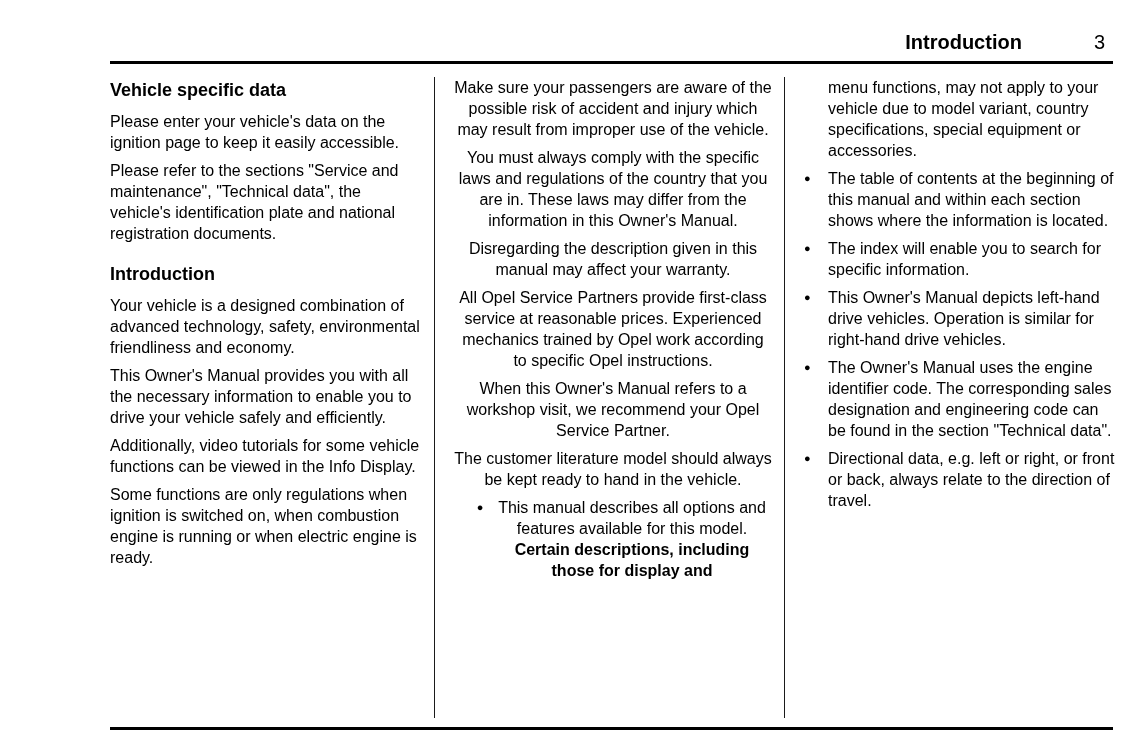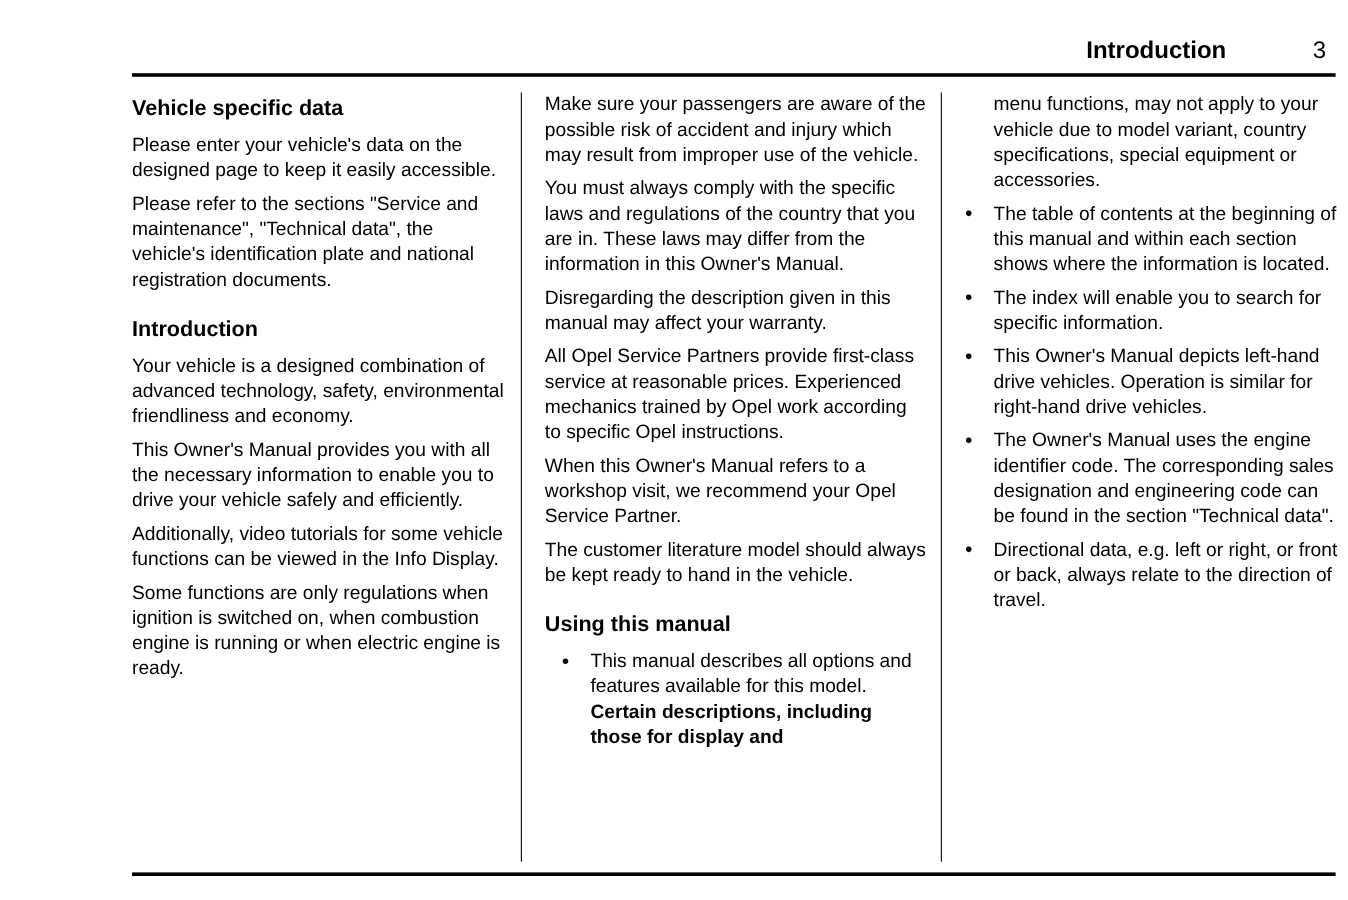--- a/index.html
+++ b/index.html
@@ -32,21 +32,21 @@
     background: #000000;
     margin-top: 7px;
   }
   .columns {
     display: flex;
     margin-top: 13px;
     height: 641px;
   }
   .col { font-size: 16px; line-height: 21px; }
   .col-1 { flex: 0 0 324px; padding-right: 14px; }
-  .col-2 { flex: 0 0 349px; padding-left: 19px; padding-right: 12px; }
+  .col-2 { flex: 0 0 349px; padding-left: 19px; padding-right: 12px; text-align: center; }
   .col-3 { flex: 0 0 330px; padding-left: 19px; }
   .vrule {
     flex: 0 0 1px;
     background: #1a1a1a;
     height: 100%;
   }
   .h {
     font-size: 18px;
     font-weight: bold;
     line-height: 26px;
@@ -83,39 +83,38 @@
     <span class="chapter">Introduction</span>
     <span class="page-num">3</span>
   </header>
 
   <div class="rule"></div>
 
   <main class="columns">
 
     <section class="col col-1">
       <h2 class="h">Vehicle specific data</h2>
-      <p class="p">Please enter your vehicle's data on the designed page to keep it easily accessible.</p>
+      <p class="p">Please enter your vehicle's data on the ignition page to keep it easily accessible.</p>
       <p class="p">Please refer to the sections "Service and maintenance", "Technical data", the vehicle's identification plate and national registration documents.</p>
       <h2 class="h gap-above">Introduction</h2>
       <p class="p">Your vehicle is a designed combination of advanced technology, safety, environmental friendliness and economy.</p>
       <p class="p">This Owner's Manual provides you with all the necessary information to enable you to drive your vehicle safely and efficiently.</p>
       <p class="p">Additionally, video tutorials for some vehicle functions can be viewed in the Info Display.</p>
       <p class="p">Some functions are only regulations when ignition is switched on, when combustion engine is running or when electric engine is ready.</p>
     </section>
 
     <div class="vrule"></div>
 
     <section class="col col-2">
       <p class="p">Make sure your passengers are aware of the possible risk of accident and injury which may result from improper use of the vehicle.</p>
       <p class="p">You must always comply with the specific laws and regulations of the country that you are in. These laws may differ from the information in this Owner's Manual.</p>
       <p class="p">Disregarding the description given in this manual may affect your warranty.</p>
       <p class="p">All Opel Service Partners provide first-class service at reasonable prices. Experienced mechanics trained by Opel work according to specific Opel instructions.</p>
       <p class="p">When this Owner's Manual refers to a workshop visit, we recommend your Opel Service Partner.</p>
       <p class="p">The customer literature model should always be kept ready to hand in the vehicle.</p>
-      <h2 class="h gap-above">Using this manual</h2>
       <div class="bullet inset">
         <span class="marker">●</span>
         <span class="bullet-text"><span>This manual describes all options and features available for this model. </span><strong>Certain descriptions, including those for display and</strong></span>
       </div>
     </section>
 
     <div class="vrule"></div>
 
     <section class="col col-3">
       <p class="p bold indent">menu functions, may not apply to your vehicle due to model variant, country specifications, special equipment or accessories.</p>

